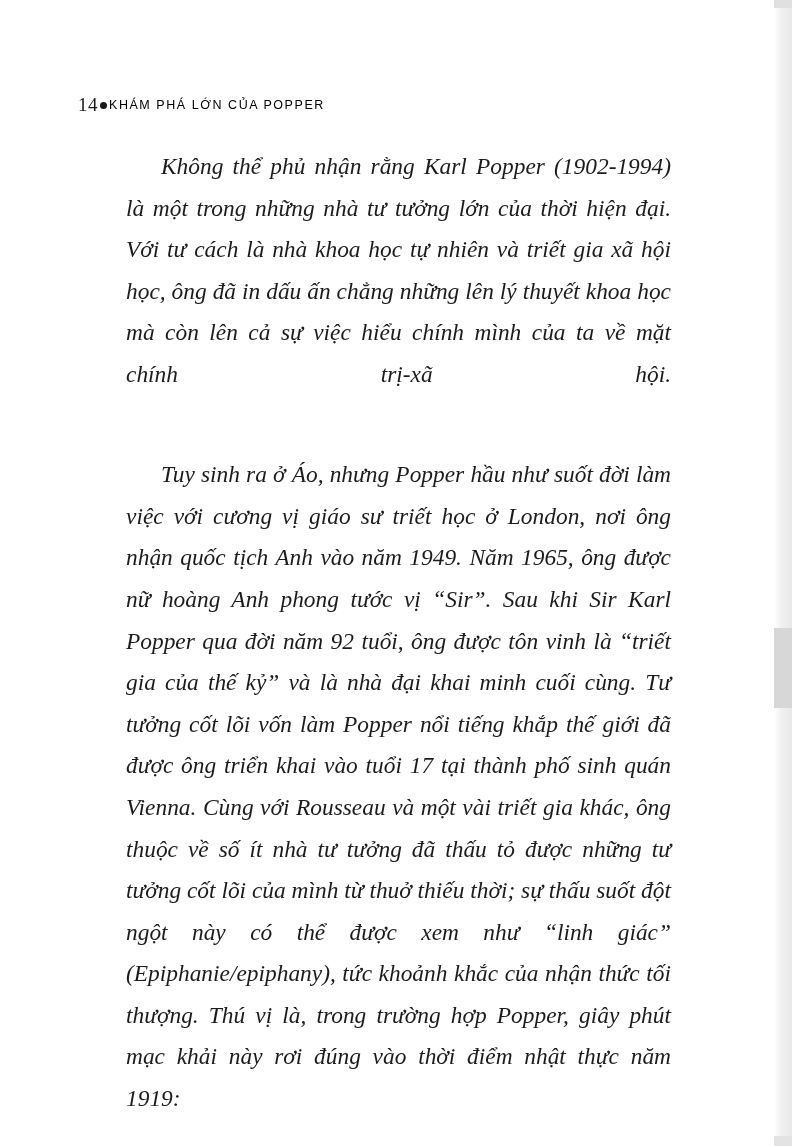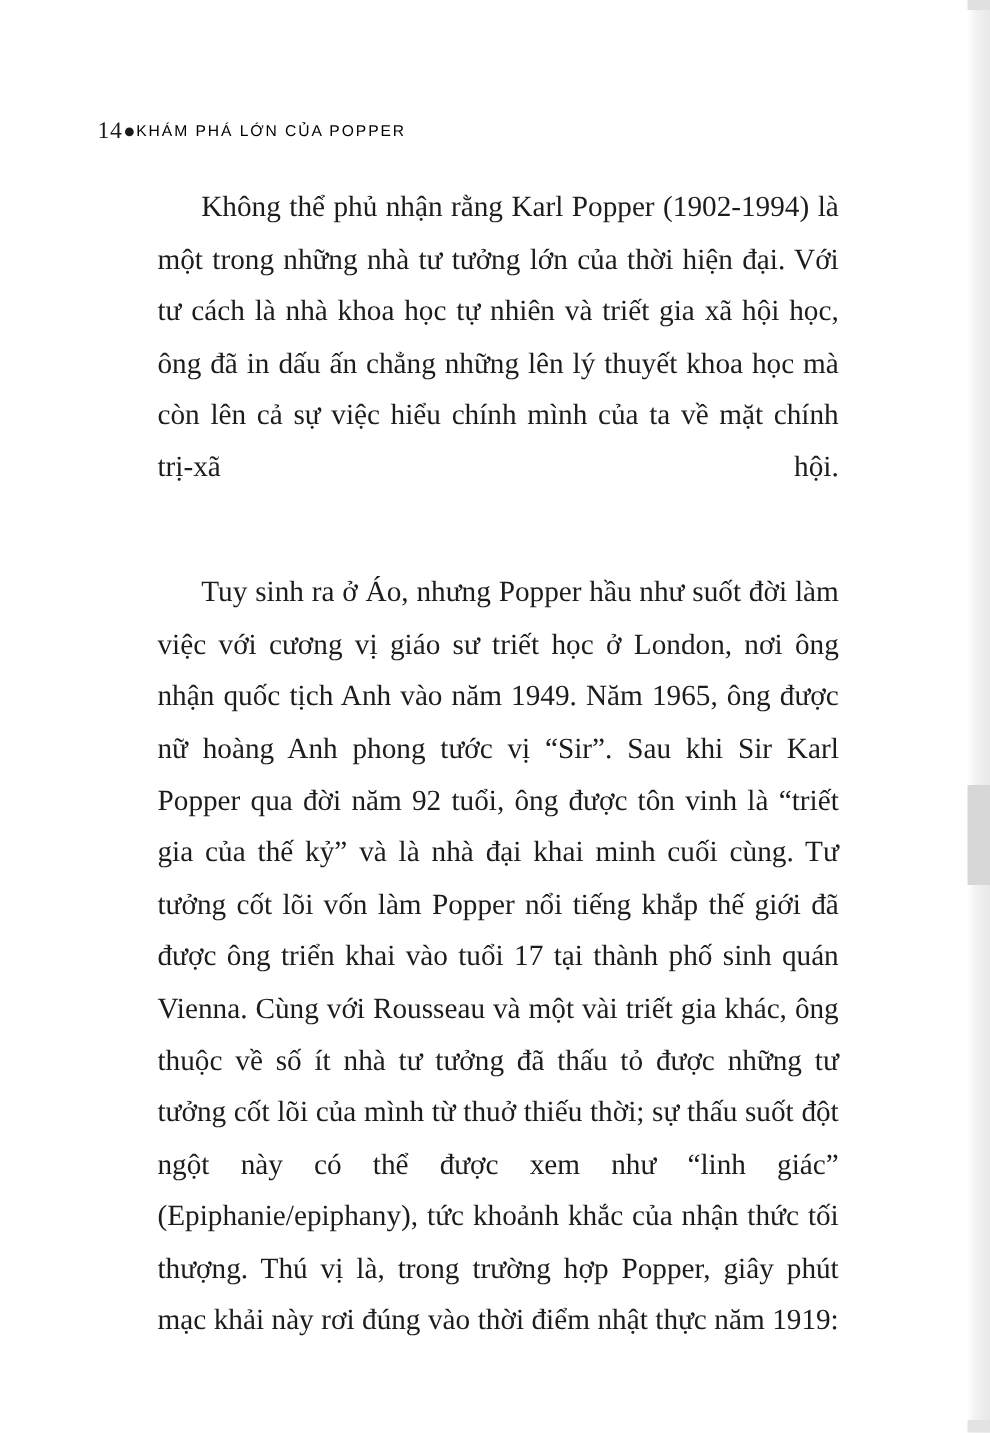--- a/index.html
+++ b/index.html
@@ -83,20 +83,21 @@
   .para {
     font-family: "Liberation Serif", serif;
     font-size: 23.4px;
     line-height: 41.6px;
     color: #1c1c1c;
     text-align: justify;
     text-justify: inter-word;
     margin: 0;
     text-indent: 35px;
     hyphens: none;
+    font-style: italic;
   }
   .para + .para {
     margin-top: 17px;
   }
   
   .para::after {
     content: "";
     display: inline-block;
     width: 100%;
   }

